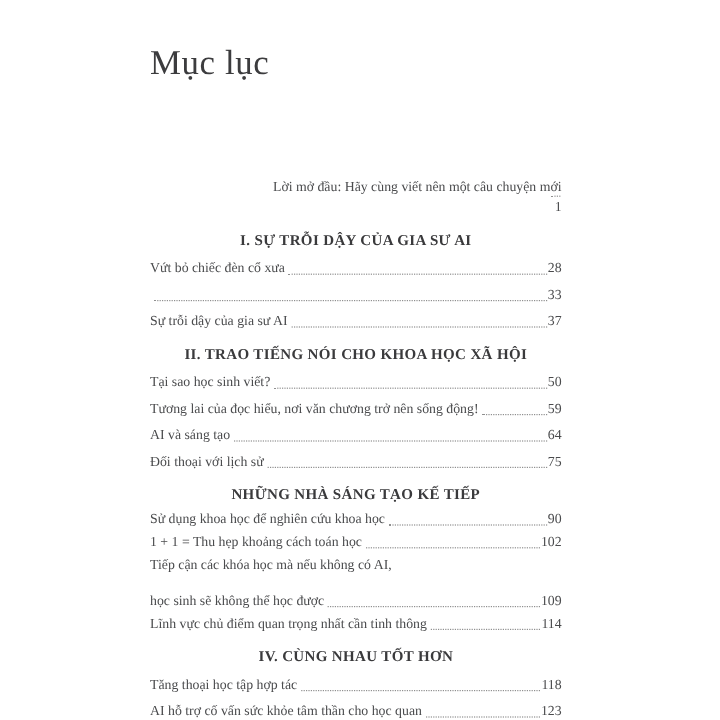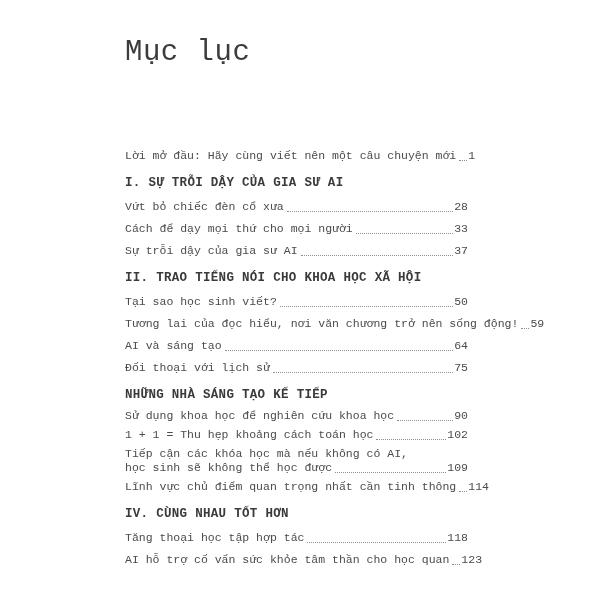--- a/index.html
+++ b/index.html
@@ -1,46 +1,46 @@
 <!DOCTYPE html>
 <html><head>
 <meta charset="utf-8">
 <style>
   html,body{margin:0;padding:0;background:#ffffff;}
   .sheet{
     width:532px;height:600px;background:#ffffff;position:relative;
-    font-family:Liberation Mono, monospace;color:#4a4b4d;overflow:hidden;padding-left:38px;
+    font-family:Liberation Serif, serif;color:#4a4b4d;overflow:hidden;padding-left:38px;
   }
   .content{position:absolute;left:125px;top:35px;width:343px;}
   .title{
     font-size:29px;font-weight:500;color:#3c3c3e;letter-spacing:.5px;
     margin:0;line-height:36px;
   }
   .toc{margin-top:78px;}
   .row{
     display:flex;align-items:flex-end;
     font-size:11.5px;line-height:14px;margin-top:8px;color:#4a4b4d;
   }
-  .row.first{margin-top:0;}
+  .row.first{margin-top:0;flex-direction:column;}
   .entry-label{white-space:nowrap;}
   .leader{
     flex:1;min-width:8px;
     border-bottom:1.7px dotted #8f8f8f;
     margin:0 1px 2px 3px;
   }
   .page-num{white-space:nowrap;}
   .section-heading{
-    font-weight:700;font-size:12.5px;line-height:17px;text-align:left;
+    font-weight:700;font-size:12.5px;line-height:17px;text-align:center;
     color:#3a3a3c;letter-spacing:.3px;margin-top:12px;
   }
   .sec-tight .row{margin-top:5px;}
   .wrap-line{
     font-size:11.5px;line-height:14px;margin-top:5px;white-space:nowrap;
   }
-  .wrap-line + .row{margin-top:0;}
+  .wrap-line + .row{margin-top:16px;}
 </style>
 </head>
 <body>
 
 <div class="sheet">
   <div class="content">
 
     <h1 class="title">Mục lục</h1>
 
     <div class="toc">
@@ -52,21 +52,20 @@
       </div>
 
       <div>
         <div class="section-heading">I. SỰ TRỖI DẬY CỦA GIA SƯ AI</div>
         <div class="row">
           <span class="entry-label">Vứt bỏ chiếc đèn cổ xưa</span>
           <span class="leader"></span>
           <span class="page-num">28</span>
         </div>
         <div class="row">
-          <span class="entry-label">Cách để dạy mọi thứ cho mọi người</span>
           <span class="leader"></span>
           <span class="page-num">33</span>
         </div>
         <div class="row">
           <span class="entry-label">Sự trỗi dậy của gia sư AI</span>
           <span class="leader"></span>
           <span class="page-num">37</span>
         </div>
       </div>
 

